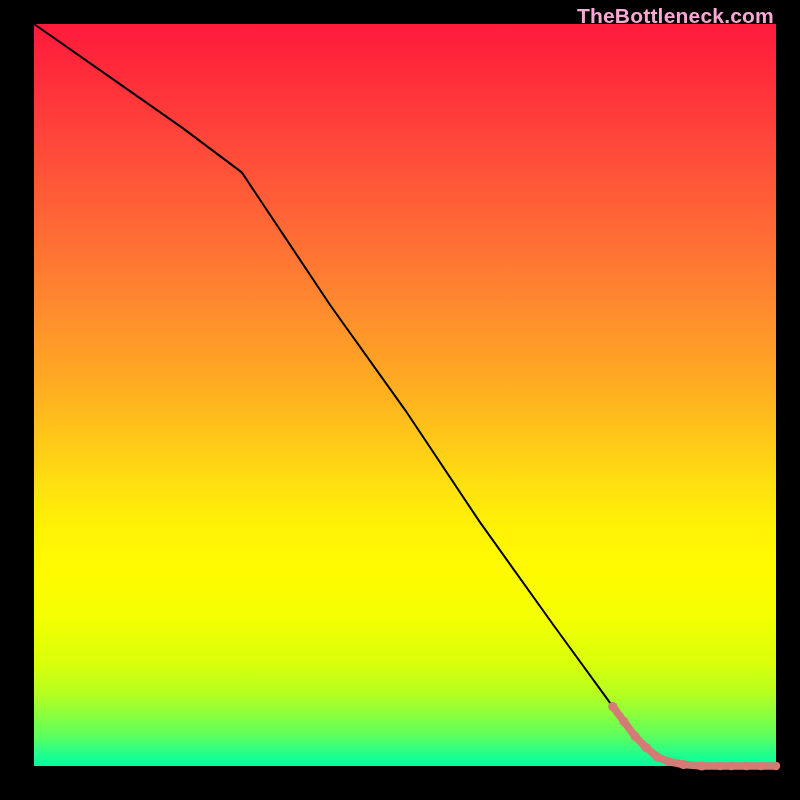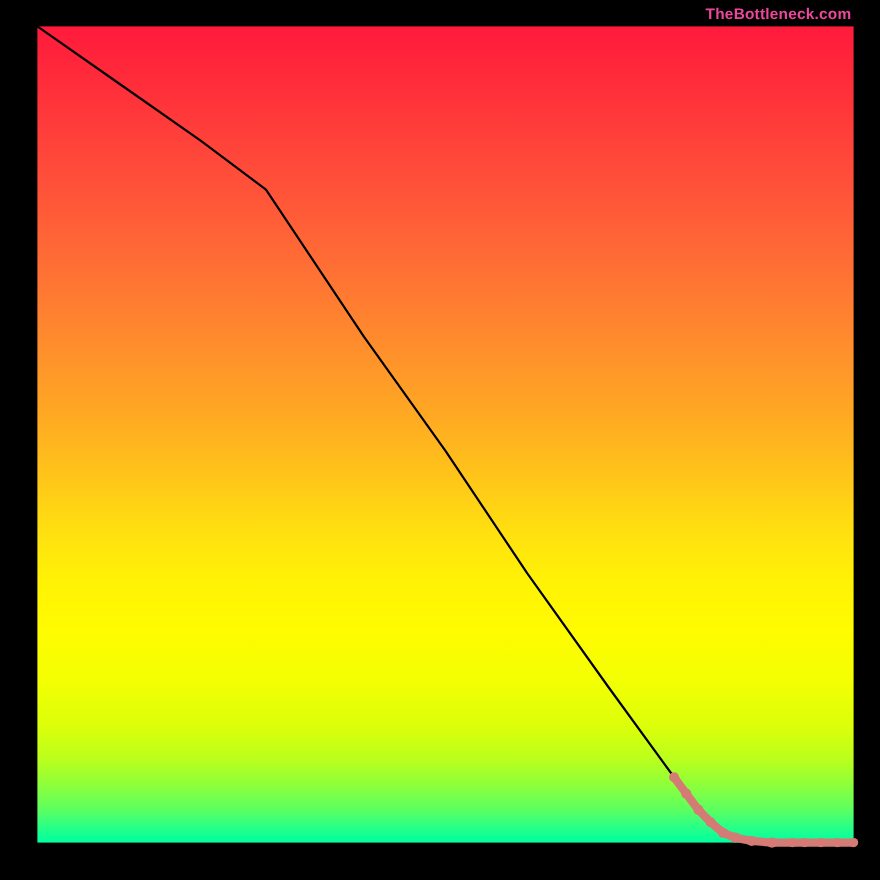--- a/index.html
+++ b/index.html
@@ -42,22 +42,22 @@
       #8cff3c 93%,
       #5cff60 96%,
       #2bff86 98%,
       #00ffa0 100%
     );
   }
   .watermark {
     position: absolute;
     top: 4px;
     right: 26px;
-    color: #ec4899;
-    font-size: 14px;
+    color: #f9a8d4;
+    font-size: 21px;
     font-weight: 600;
     letter-spacing: 0.2px;
     user-select: none;
   }
   svg.curve {
     position: absolute;
     left: 0;
     top: 0;
     width: 742px;
     height: 742px;

